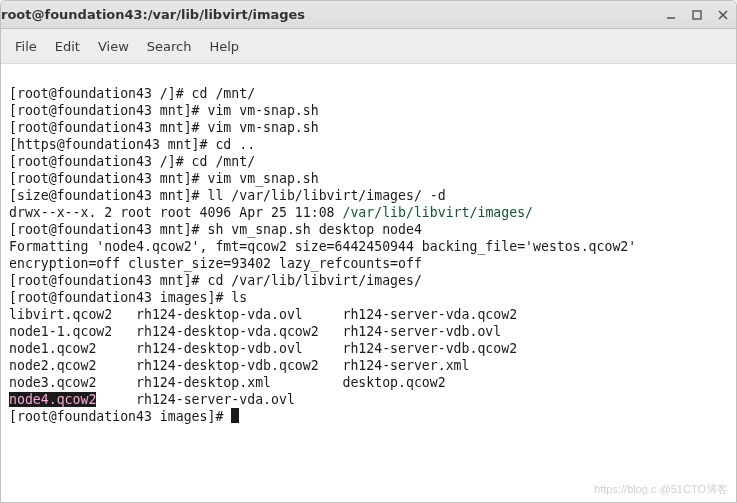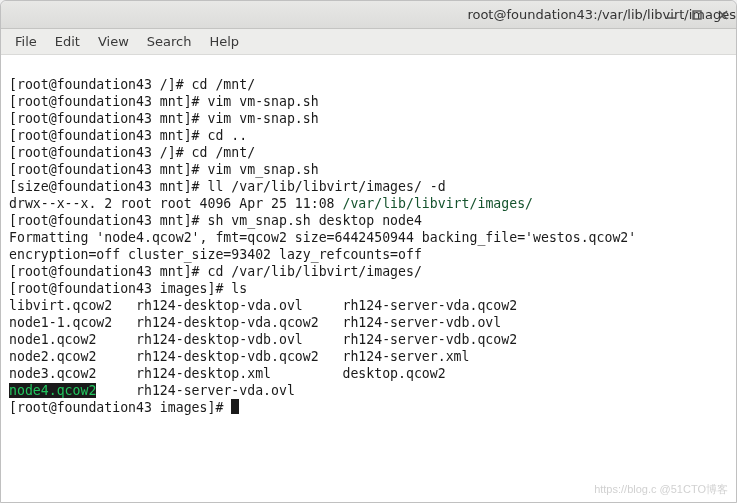--- a/index.html
+++ b/index.html
@@ -19,44 +19,44 @@
     height: 28px;
     background: linear-gradient(#e8e8e6, #dcdcda);
     display: flex;
     align-items: center;
     border-bottom: 1px solid #c4c4c2;
     position: relative;
     border-radius: 6px 6px 0 0;
   }
   .title-text {
     flex: 1;
-    text-align: right;
+    text-align: left;
     font-size: 13px;
     color: #333;
-    font-weight: normal;
+    font-weight: bold;
   }
   .win-controls {
     position: absolute;
     right: 6px;
     display: flex;
     gap: 12px;
     align-items: center;
   }
   .win-btn {
     width: 14px;
     height: 14px;
     display: flex;
     align-items: center;
     justify-content: center;
     color: #555;
     cursor: pointer;
   }
   .win-btn svg { width: 12px; height: 12px; }
   .menubar {
-    height: 26px;
+    height: 35px;
     background: #ededeb;
     display: flex;
     align-items: center;
     padding: 0 6px;
     gap: 2px;
     border-bottom: 1px solid #dadad8;
     font-size: 13px;
     color: #3a3a3a;
   }
   .menu-item {
@@ -69,21 +69,21 @@
     padding: 4px 8px 4px 8px;
     font-family: "DejaVu Sans Mono","Liberation Mono",monospace;
     font-size: 13.2px;
     line-height: 17px;
     color: #1a1a1a;
     white-space: pre;
     overflow: hidden;
     position: relative;
   }
   .dir-blue { color: #14532d; }
-  .hl-inv { background: #1a1a1a; color: #22c55e; }
+  .hl-inv { background: #1a1a1a; color: #f9a8d4; }
   .cursor-block {
     display: inline-block;
     width: 8px;
     height: 15px;
     background: #1a1a1a;
     vertical-align: text-bottom;
     margin-bottom: 1px;
   }
   .watermark {
     position: absolute;
@@ -125,21 +125,21 @@
   <div class="menu-item">Edit</div>
   <div class="menu-item">View</div>
   <div class="menu-item">Search</div>
   <div class="menu-item">Help</div>
 </div>
 
 <div class="terminal">
 <span>[root@foundation43 /]# cd /mnt/</span>
 <span>[root@foundation43 mnt]# vim vm-snap.sh</span>
 <span>[root@foundation43 mnt]# vim vm-snap.sh</span>
-<span>[root@foundation43 mnt]# cd ..</span>
+<span>[https@foundation43 mnt]# cd ..</span>
 <span>[root@foundation43 /]# cd /mnt/</span>
 <span>[root@foundation43 mnt]# vim vm_snap.sh</span>
 <span>[size@foundation43 mnt]# ll /var/lib/libvirt/images/ -d</span>
 <span><span>drwx--x--x. 2 root root 4096 Apr 25 11:08 </span><span class="dir-blue">/var/lib/libvirt/images/</span></span>
 <span>[root@foundation43 mnt]# sh vm_snap.sh desktop node4</span>
 <span>Formatting 'node4.qcow2', fmt=qcow2 size=6442450944 backing_file='westos.qcow2' </span>
 <span>encryption=off cluster_size=93402 lazy_refcounts=off</span>
 <span>[root@foundation43 mnt]# cd /var/lib/libvirt/images/</span>
 <span>[root@foundation43 images]# ls</span>
 <span>libvirt.qcow2   rh124-desktop-vda.ovl     rh124-server-vda.qcow2</span>

